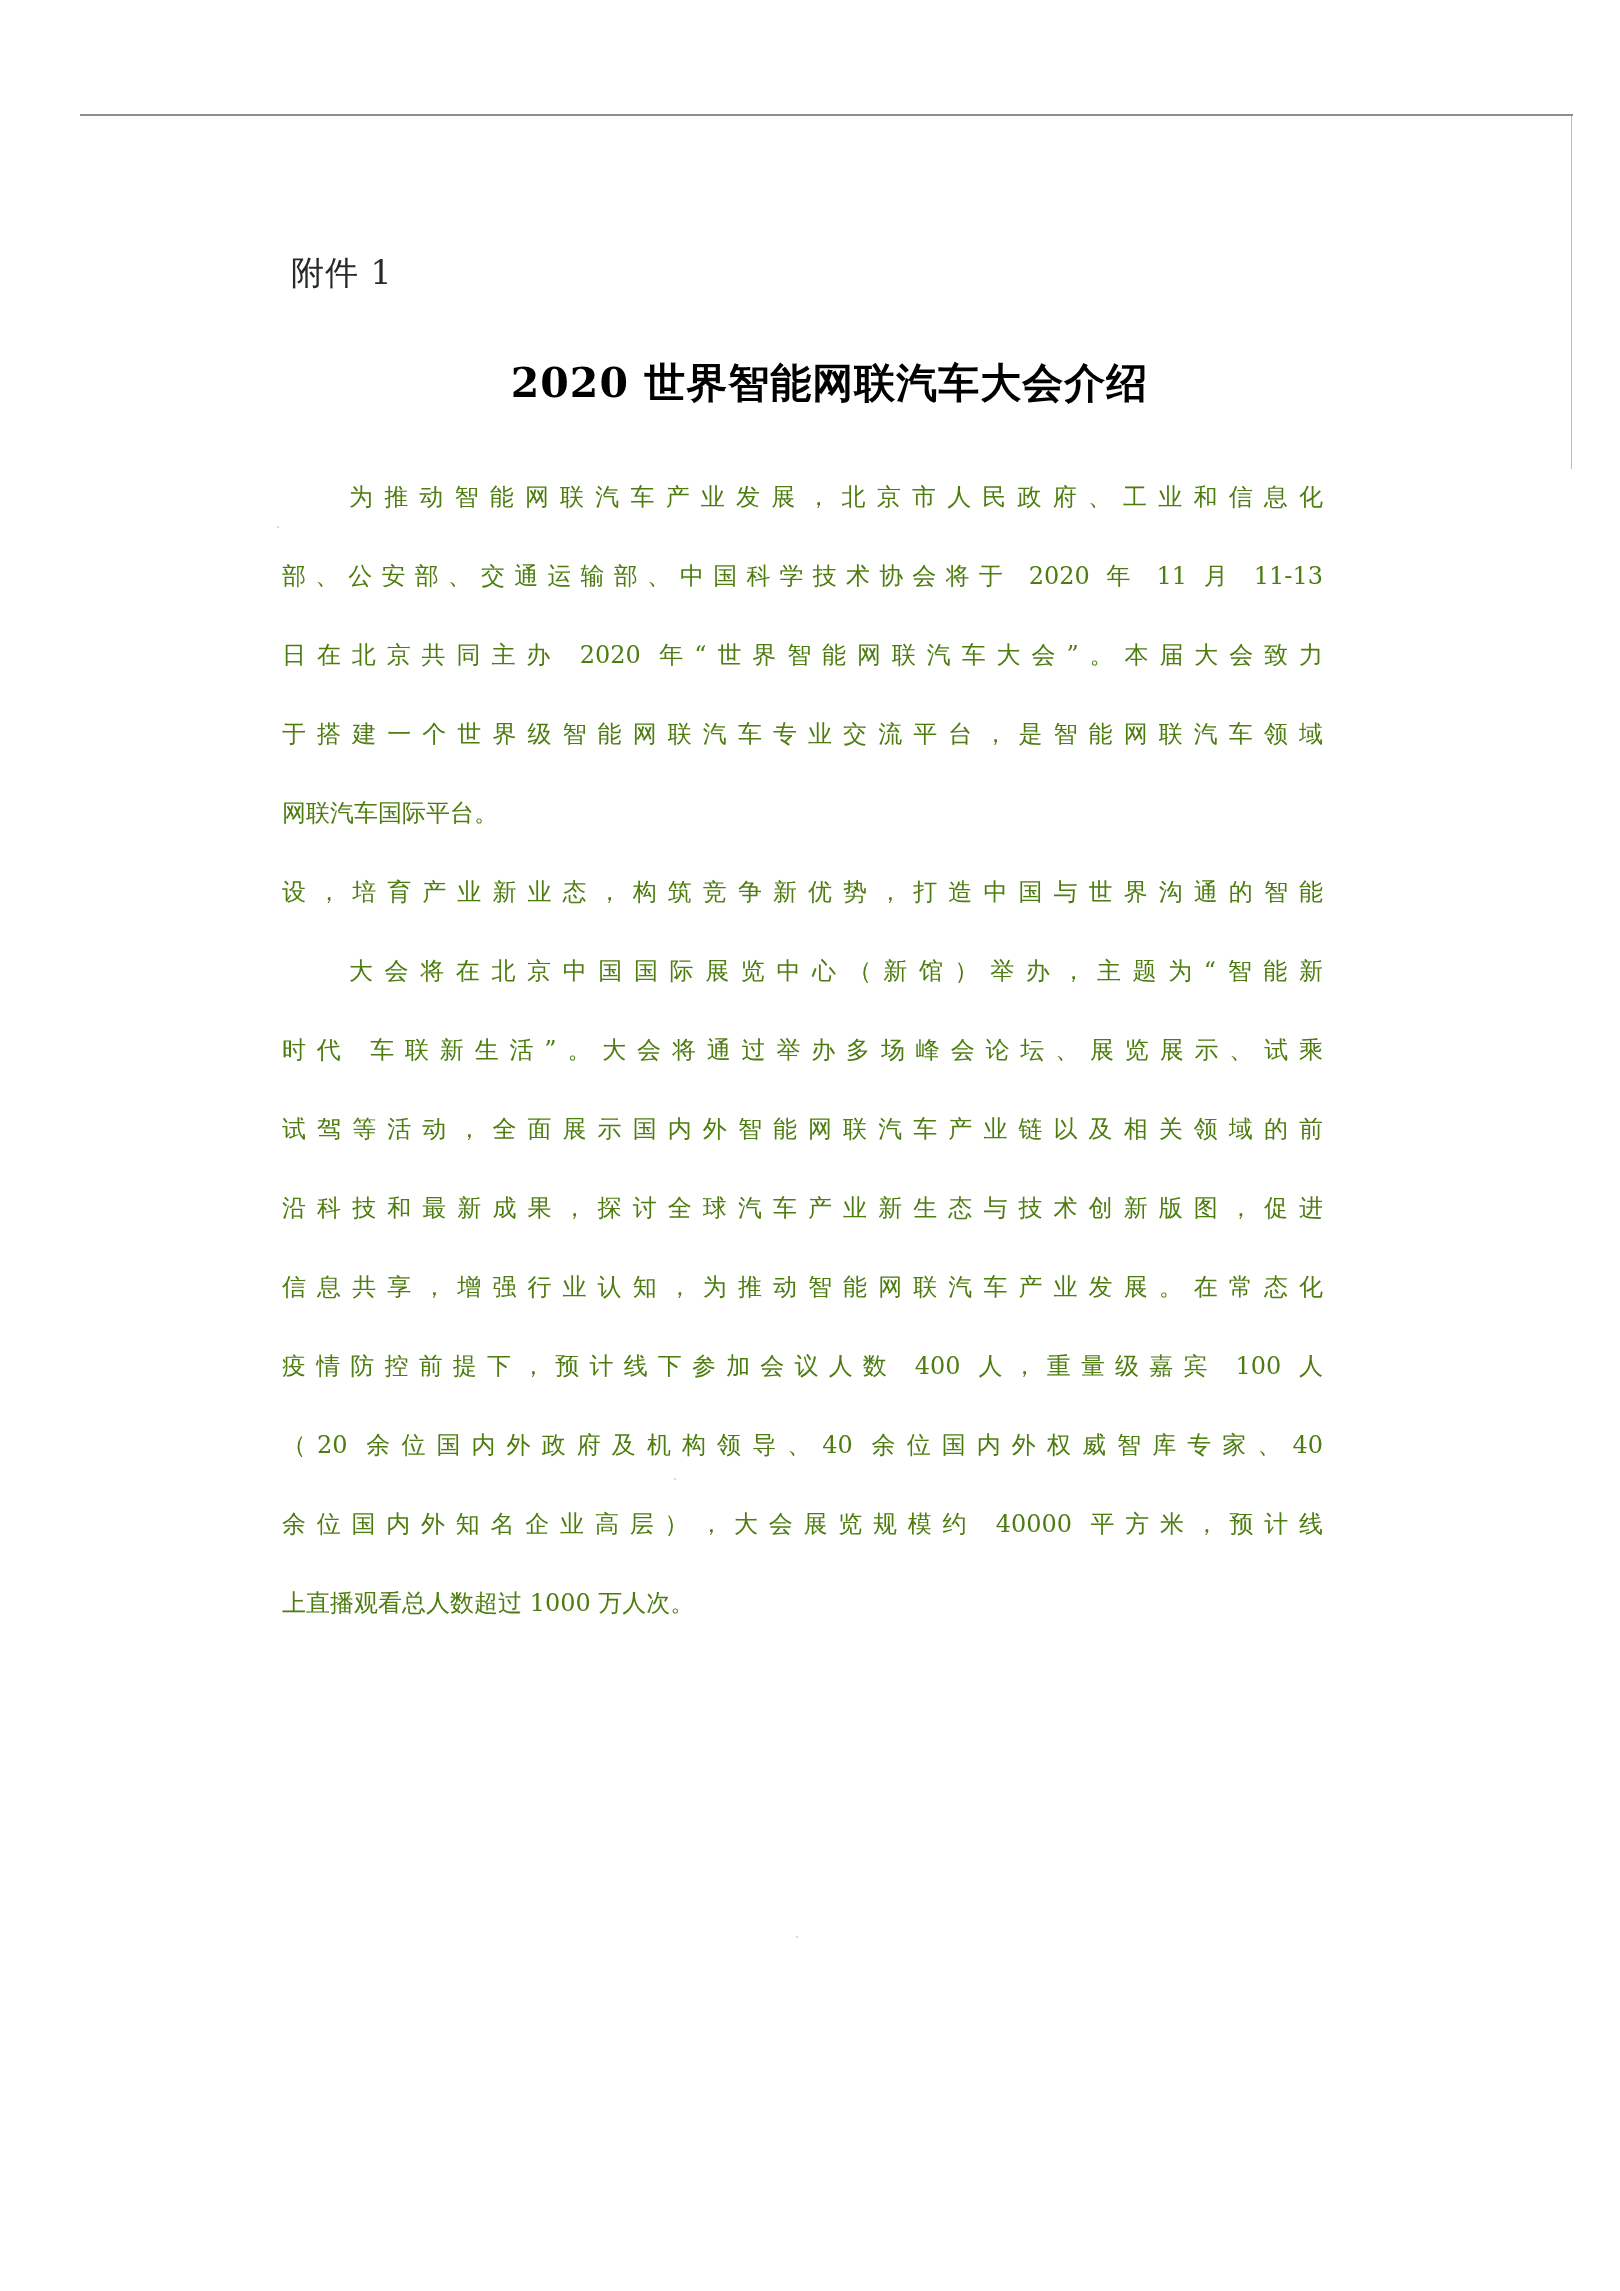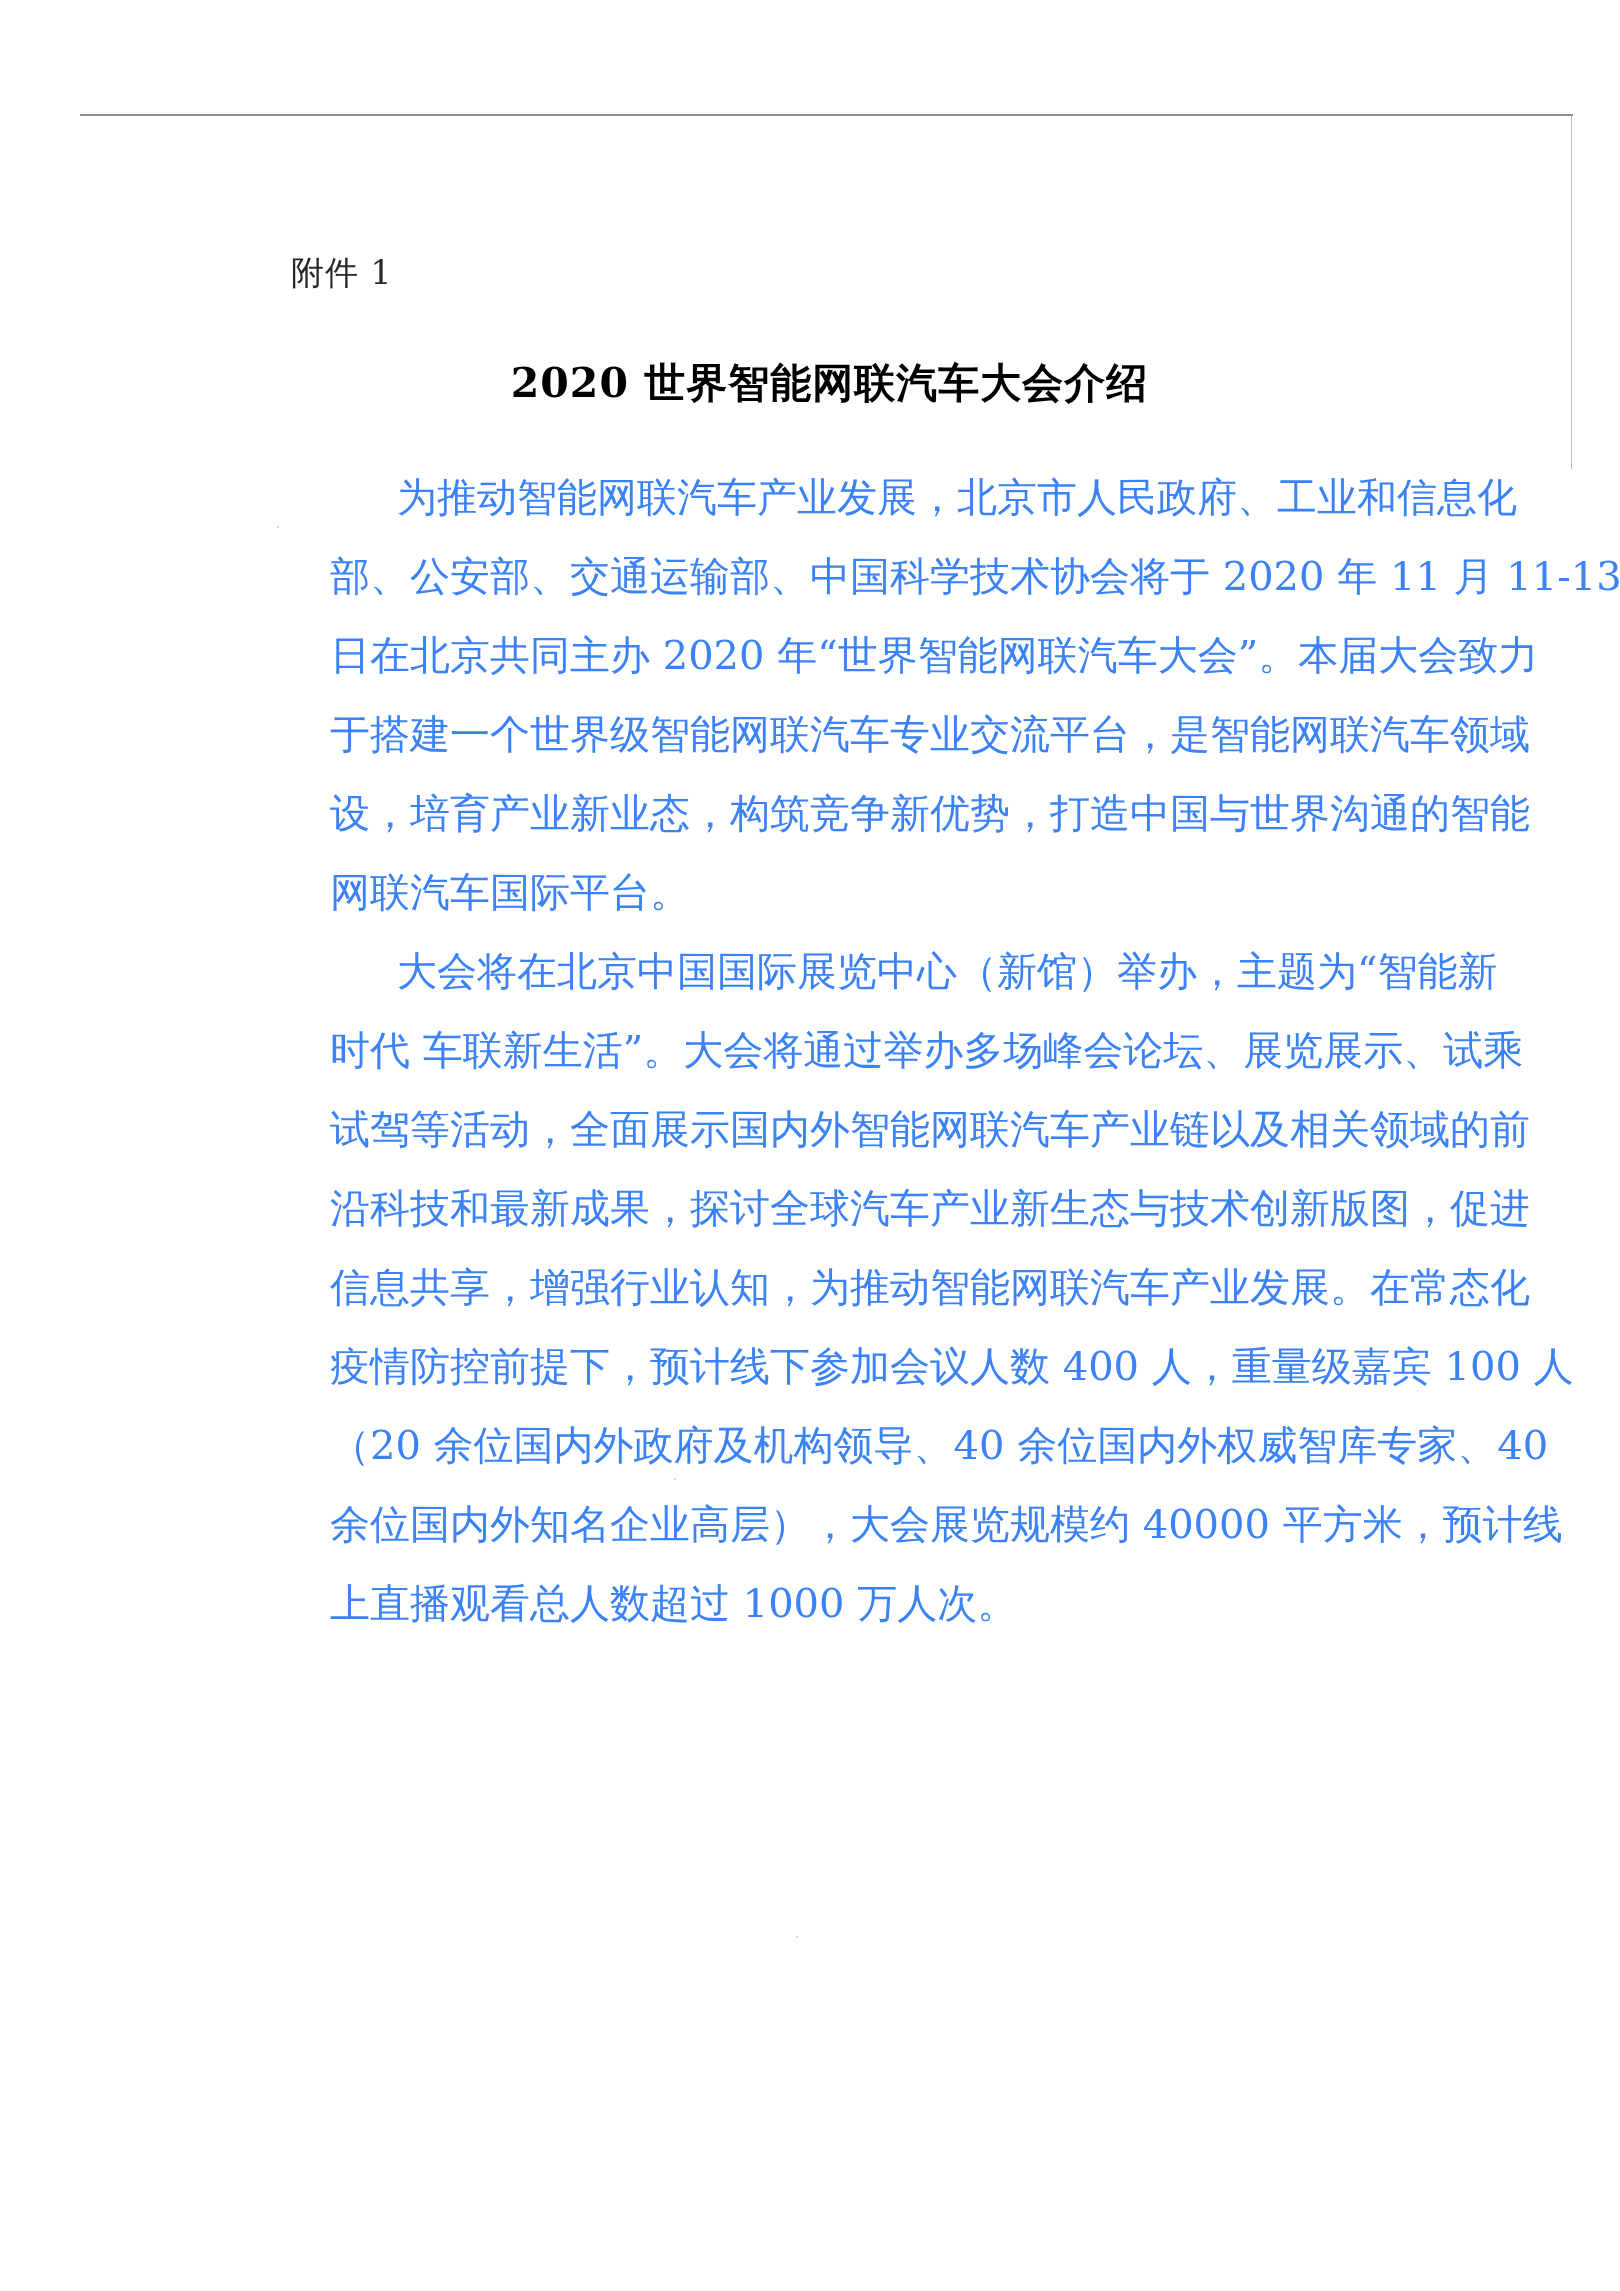--- a/index.html
+++ b/index.html
@@ -56,26 +56,25 @@
     }
     .body-text {
       position: absolute;
       left: 282px;
       top: 474px;
       width: 1041px;
     }
     .line {
       height: 79px;
       line-height: 47px;
-      font-size: 40px;
+      font-size: 24px;
       white-space: nowrap;
       text-align: justify;
       text-align-last: justify;
-      color: #3b82f6;
-      margin-left: 48px;
+      color: #4d7c0f;
     }
     .line.indent {
       padding-left: 67px;
     }
     .line.last {
       text-align-last: left;
     }
     .scan-speck {
       position: absolute;
       width: 2px;
@@ -93,22 +92,22 @@
 <div class="attachment-label">附件 1</div>
 
 <h1 class="doc-title" style="margin:0;">2020 世界智能网联汽车大会介绍</h1>
 
 <div class="body-text">
   <div>
     <div class="line indent">为推动智能网联汽车产业发展，北京市人民政府、工业和信息化</div>
     <div class="line">部、公安部、交通运输部、中国科学技术协会将于 2020 年 11 月 11-13</div>
     <div class="line">日在北京共同主办 2020 年“世界智能网联汽车大会”。本届大会致力</div>
     <div class="line">于搭建一个世界级智能网联汽车专业交流平台，是智能网联汽车领域</div>
+    <div class="line last">网联汽车国际平台。</div>
     <div class="line">设，培育产业新业态，构筑竞争新优势，打造中国与世界沟通的智能</div>
-    <div class="line last">网联汽车国际平台。</div>
   </div>
   <div>
     <div class="line indent">大会将在北京中国国际展览中心（新馆）举办，主题为“智能新</div>
     <div class="line">时代  车联新生活”。大会将通过举办多场峰会论坛、展览展示、试乘</div>
     <div class="line">试驾等活动，全面展示国内外智能网联汽车产业链以及相关领域的前</div>
     <div class="line">沿科技和最新成果，探讨全球汽车产业新生态与技术创新版图，促进</div>
     <div class="line">信息共享，增强行业认知，为推动智能网联汽车产业发展。在常态化</div>
     <div class="line">疫情防控前提下，预计线下参加会议人数 400 人，重量级嘉宾 100 人</div>
     <div class="line">（20 余位国内外政府及机构领导、40 余位国内外权威智库专家、40</div>
     <div class="line">余位国内外知名企业高层），大会展览规模约 40000 平方米，预计线</div>

